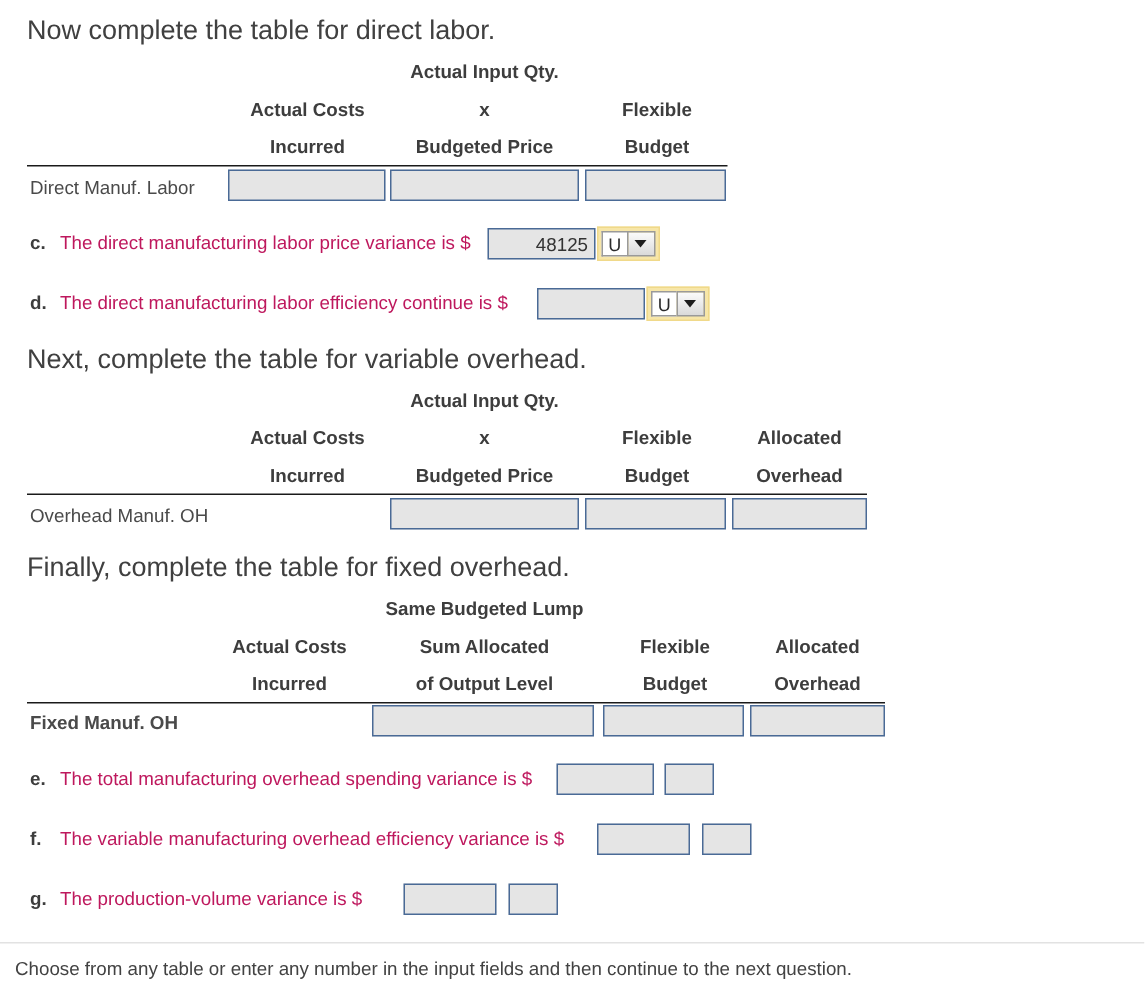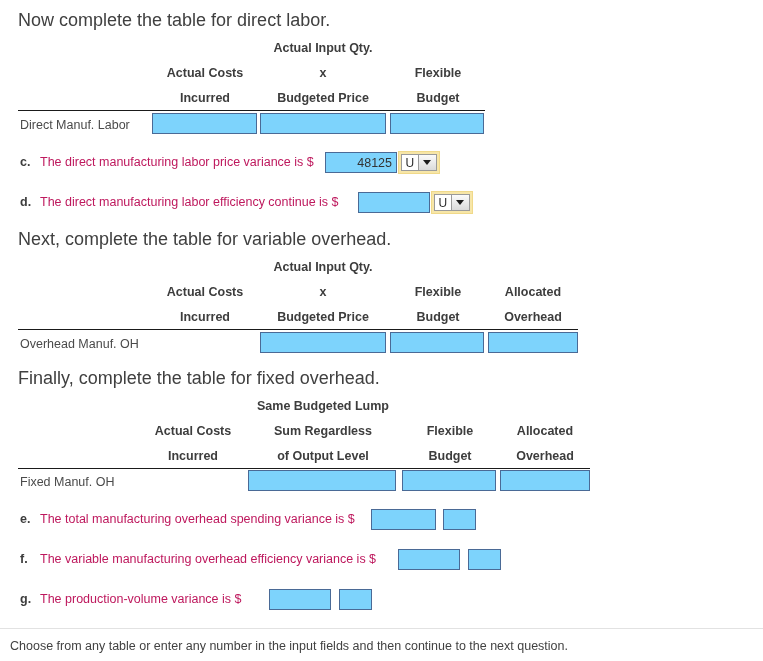--- a/index.html
+++ b/index.html
@@ -44,21 +44,21 @@
     font-size: 12.5px;
     color: #4a4a4a;
     white-space: nowrap;
   }
 
   
   .field {
     position: absolute;
     box-sizing: border-box;
     border: 1.3px solid #4a6a96;
-    background: #7dd3fc;
+    background: #e5e5e5;
     height: 21px;
     font-family: "Liberation Sans", sans-serif;
     font-size: 12.5px;
     color: #333333;
     text-align: right;
     padding: 0 4px;
     line-height: 19px;
     outline: none;
   }
 
@@ -198,32 +198,32 @@
   <input class="field" style="left: 488px; top: 332px; width: 90px;" value="">
 </div>
 
 <div class="prose abs" style="left:18px; top:368px;">Finally, complete the table for fixed overhead.</div>
 
 <div class="tbl">
 
   <div class="hdr-cell" style="left:248px; top:399px; width:150px;">Same Budgeted Lump</div>
 
   <div class="hdr-cell" style="left:140px; top:424px; width:106px;">Actual Costs</div>
-  <div class="hdr-cell" style="left:248px; top:424px; width:150px;">Sum Regardless</div>
+  <div class="hdr-cell" style="left:248px; top:424px; width:150px;">Sum Allocated</div>
   <div class="hdr-cell" style="left:404px; top:424px; width:92px;">Flexible</div>
   <div class="hdr-cell" style="left:500px; top:424px; width:90px;">Allocated</div>
 
   <div class="hdr-cell" style="left:140px; top:449px; width:106px;">Incurred</div>
   <div class="hdr-cell" style="left:248px; top:449px; width:150px;">of Output Level</div>
   <div class="hdr-cell" style="left:404px; top:449px; width:92px;">Budget</div>
   <div class="hdr-cell" style="left:500px; top:449px; width:90px;">Overhead</div>
 
   <div class="rule" style="left:18px; top:468px; width:572px;"></div>
 
-  <div class="row-label" style="left:20px; top:475px;">Fixed Manuf. OH</div>
+  <div class="row-label" style="left:20px; top:475px;font-weight:bold;">Fixed Manuf. OH</div>
 
   <input class="field" style="left: 248px; top: 470px; width: 148px;" value="">
   <input class="field" style="left: 402px; top: 470px; width: 94px;" value="">
   <input class="field" style="left: 500px; top: 470px; width: 90px;" value="">
 </div>
 
 <div class="item-letter" style="left:20px; top:512px;">e.</div>
 <div class="item-text" style="left:40px; top:512px;">The total manufacturing overhead spending variance is $</div>
 <input class="field" style="left: 371px; top: 509px; width: 65px;" value="">
 <input class="field" style="left: 443px; top: 509px; width: 33px;" value="">

